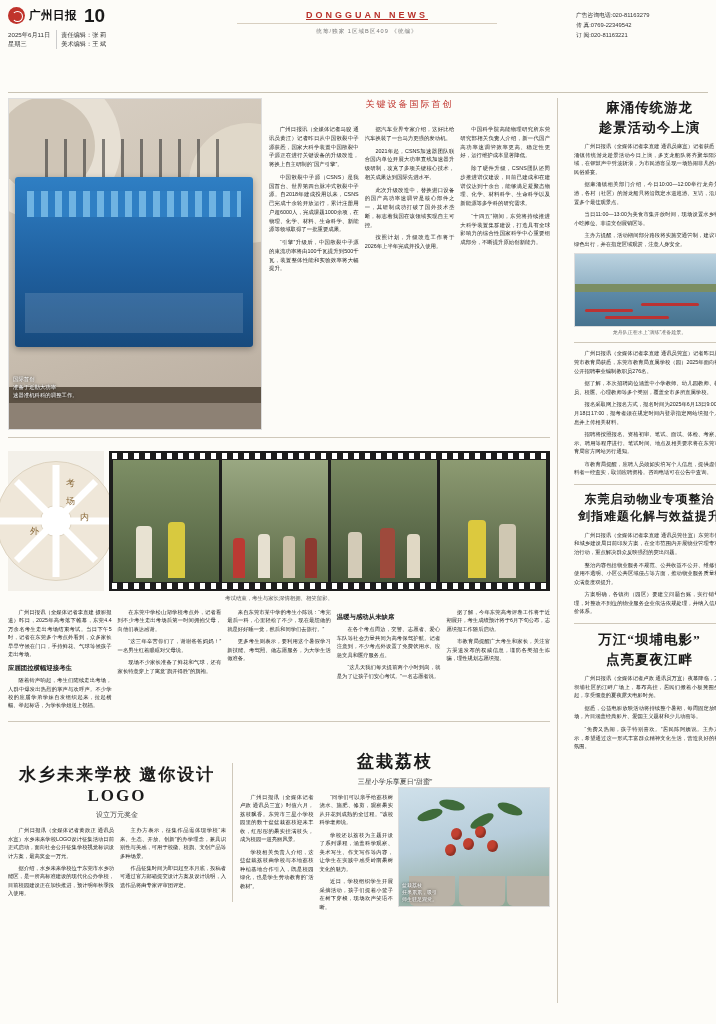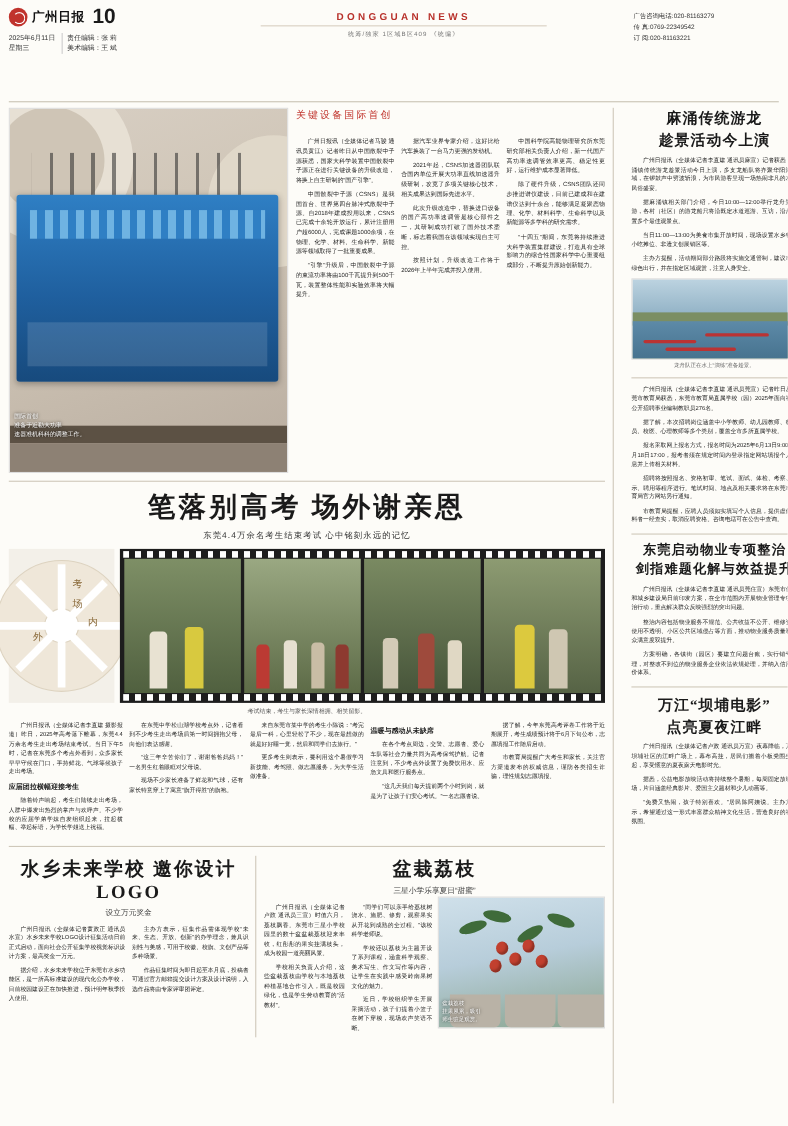--- a/index.html
+++ b/index.html
@@ -19,21 +19,21 @@
   .logo-mark{width:17px;height:17px;border-radius:50%;background:#c0332c;position:relative;flex:none;}
   .logo-mark:after{content:"";position:absolute;left:4px;top:4px;width:9px;height:9px;border:1.6px solid #fff;border-radius:50%;border-left-color:transparent;}
   .logo-text{font-size:11.5px;font-weight:bold;letter-spacing:.5px;color:#111;}
   .page-no{font-size:19px;font-weight:bold;margin-left:3px;line-height:1;}
   .mast-meta{margin-top:5px;font-size:6.2px;line-height:1.5;color:#333;display:flex;gap:6px;}
   .mast-meta .col{border-left:1px solid #ccc;padding-left:4px;}
   .mast-meta .col:first-child{border-left:none;padding-left:0;}
 
   .mast-center{flex:1;text-align:center;padding-top:2px;}
   .mast-title{font-family:"Liberation Serif","DejaVu Serif",serif;font-weight:bold;font-size:40px;letter-spacing:4px;color:#b8312b;line-height:1.05;}
-  .mast-sub{margin-top:2px;font-size:9px;letter-spacing:3px;color:#b8312b;font-weight:bold;}
+  .mast-sub{margin-top:2px;font-size:9px;letter-spacing:3px;color:#b8312b;font-weight:bold;text-decoration:underline;}
   .mast-rule{margin:3px auto 0;width:62%;border-top:1px solid #d8cfc0;}
   .mast-date{margin-top:4px;font-size:5.6px;color:#777;letter-spacing:1px;}
 
   .mast-right{width:132px;flex:none;font-size:5.8px;line-height:1.75;color:#333;padding-top:4px;text-align:left;}
 
   
   .body{display:flex;gap:7px;margin-top:5px;height:905px;}
   .left{width:542px;flex:none;display:flex;flex-direction:column;}
   .right{width:151px;flex:none;border-left:1px solid #cfc8ba;padding-left:16px;}
 
@@ -46,21 +46,21 @@
   .machine{position:absolute;left:6px;top:78px;width:238px;height:170px;background:linear-gradient(180deg,#2f7fc4 0%,#1f5f9e 55%,#174a7d 100%);border-radius:3px;box-shadow:0 2px 6px rgba(0,0,0,.3);}
   .machine:before{content:"";position:absolute;left:12px;top:14px;right:12px;height:26px;background:repeating-linear-gradient(90deg,#6fb3e2 0 7px,#2f7fc4 7px 14px);}
   .machine:after{content:"";position:absolute;left:10px;bottom:14px;right:10px;height:40px;background:rgba(255,255,255,.13);}
   .rail{position:absolute;left:0;bottom:26px;width:252px;height:16px;background:#5c5144;}
   .floor{position:absolute;left:0;bottom:0;width:252px;height:26px;background:#8d8174;}
   .pipes{position:absolute;left:20px;top:40px;width:200px;height:46px;background:
       repeating-linear-gradient(90deg,transparent 0 16px,rgba(40,40,40,.55) 16px 19px);}
   .photo-cap{position:absolute;left:4px;bottom:30px;font-size:5.4px;color:#fff;line-height:1.5;text-shadow:0 0 3px #000;width:110px;}
 
   .lead-text{flex:1;display:flex;flex-direction:column;}
-  .kicker{text-align:left;font-size:9px;color:#c0332c;letter-spacing:2px;margin-bottom:4px;}
+  .kicker{text-align:center;font-size:9px;color:#c0332c;letter-spacing:2px;margin-bottom:4px;}
   .headline{font-family:"Liberation Serif","DejaVu Serif",serif;text-align:center;font-weight:bold;font-size:27px;line-height:1.26;letter-spacing:1px;color:#111;}
   .lead-cols{display:flex;gap:6px;margin-top:10px;font-size:5.4px;line-height:1.62;color:#222;text-align:justify;}
   .lead-cols .c{flex:1;}
   .lead-cols p{margin:0 0 4px;text-indent:2em;}
 
   .hr{border-top:1px solid #cfc8ba;margin:7px 0 6px;}
 
   
   .sec2-head{text-align:center;}
   .sec2-title{font-family:"Liberation Serif","DejaVu Serif",serif;font-weight:bold;font-size:25px;letter-spacing:3px;}
@@ -83,21 +83,21 @@
   .f4{background:linear-gradient(180deg,#8d9b72 0%,#566345 100%);}
   .fig{position:absolute;bottom:4px;border-radius:4px 4px 0 0;}
   .cap-center{text-align:center;font-size:5.4px;color:#555;margin-top:4px;}
 
   .cols5{display:flex;gap:6px;margin-top:6px;font-size:5.3px;line-height:1.6;text-align:justify;color:#222;}
   .cols5 .c{flex:1;}
   .cols5 p{margin:0 0 4px;text-indent:2em;}
   .sub-h{font-weight:bold;font-size:6.4px;margin:4px 0 3px;text-indent:0;}
 
   
-  .bottom{display:flex;gap:7px;margin-top:2px;}
+  .bottom{display:flex;gap:7px;margin-top:22px;align-items:center;}
   .b-left{width:218px;flex:none;border-right:1px solid #cfc8ba;padding-right:6px;}
   .b-right{flex:1;}
   .box-title{font-family:"Liberation Serif","DejaVu Serif",serif;font-weight:bold;font-size:17px;letter-spacing:2px;text-align:center;}
   .box-sub{text-align:center;font-size:7px;color:#444;margin-top:4px;}
   .twocol{display:flex;gap:6px;margin-top:6px;font-size:5.3px;line-height:1.6;text-align:justify;}
   .twocol .c{flex:1;}
   .twocol p{margin:0 0 4px;text-indent:2em;}
 
   .lychee{width:150px;height:118px;float:right;margin:0 0 4px 5px;position:relative;background:linear-gradient(170deg,#cfe0ea 0%,#b7cdda 45%,#8aa58f 100%);border:1px solid #ddd;overflow:hidden;}
   .pot{position:absolute;bottom:0;width:46px;height:30px;background:#b9b2a6;border-radius:0 0 6px 6px;}
@@ -184,24 +184,20 @@
               <p>除了硬件升级，CSNS团队还同步推进谱仪建设，目前已建成和在建谱仪达到十余台，能够满足凝聚态物理、化学、材料科学、生命科学以及新能源等多学科的研究需求。</p>
               <p>“十四五”期间，东莞将持续推进大科学装置集群建设，打造具有全球影响力的综合性国家科学中心重要组成部分，不断提升原始创新能力。</p>
             </div>
           </div>
         </div>
       </div>
 
       <div class="hr"></div>
 
       <div>
-        <div class="sec2-head">
-          <div class="sec2-title">笔落别高考  场外谢亲恩</div>
-          <div class="sec2-sub">东莞4.4万余名考生结束考试  心中铭刻永远的记忆</div>
-        </div>
 
         <div class="filmstrip">
           <div class="reel">
             <div class="reel-circle">
               <div class="spoke" style="transform:translate(-50%,-50%) rotate(0deg);"></div>
               <div class="spoke" style="transform:translate(-50%,-50%) rotate(90deg);"></div>
               <div class="spoke" style="transform:translate(-50%,-50%) rotate(45deg);"></div>
               <div class="spoke" style="transform:translate(-50%,-50%) rotate(135deg);"></div>
             </div>
             <div class="reel-ch" style="left:58px;top:26px;">考</div>

